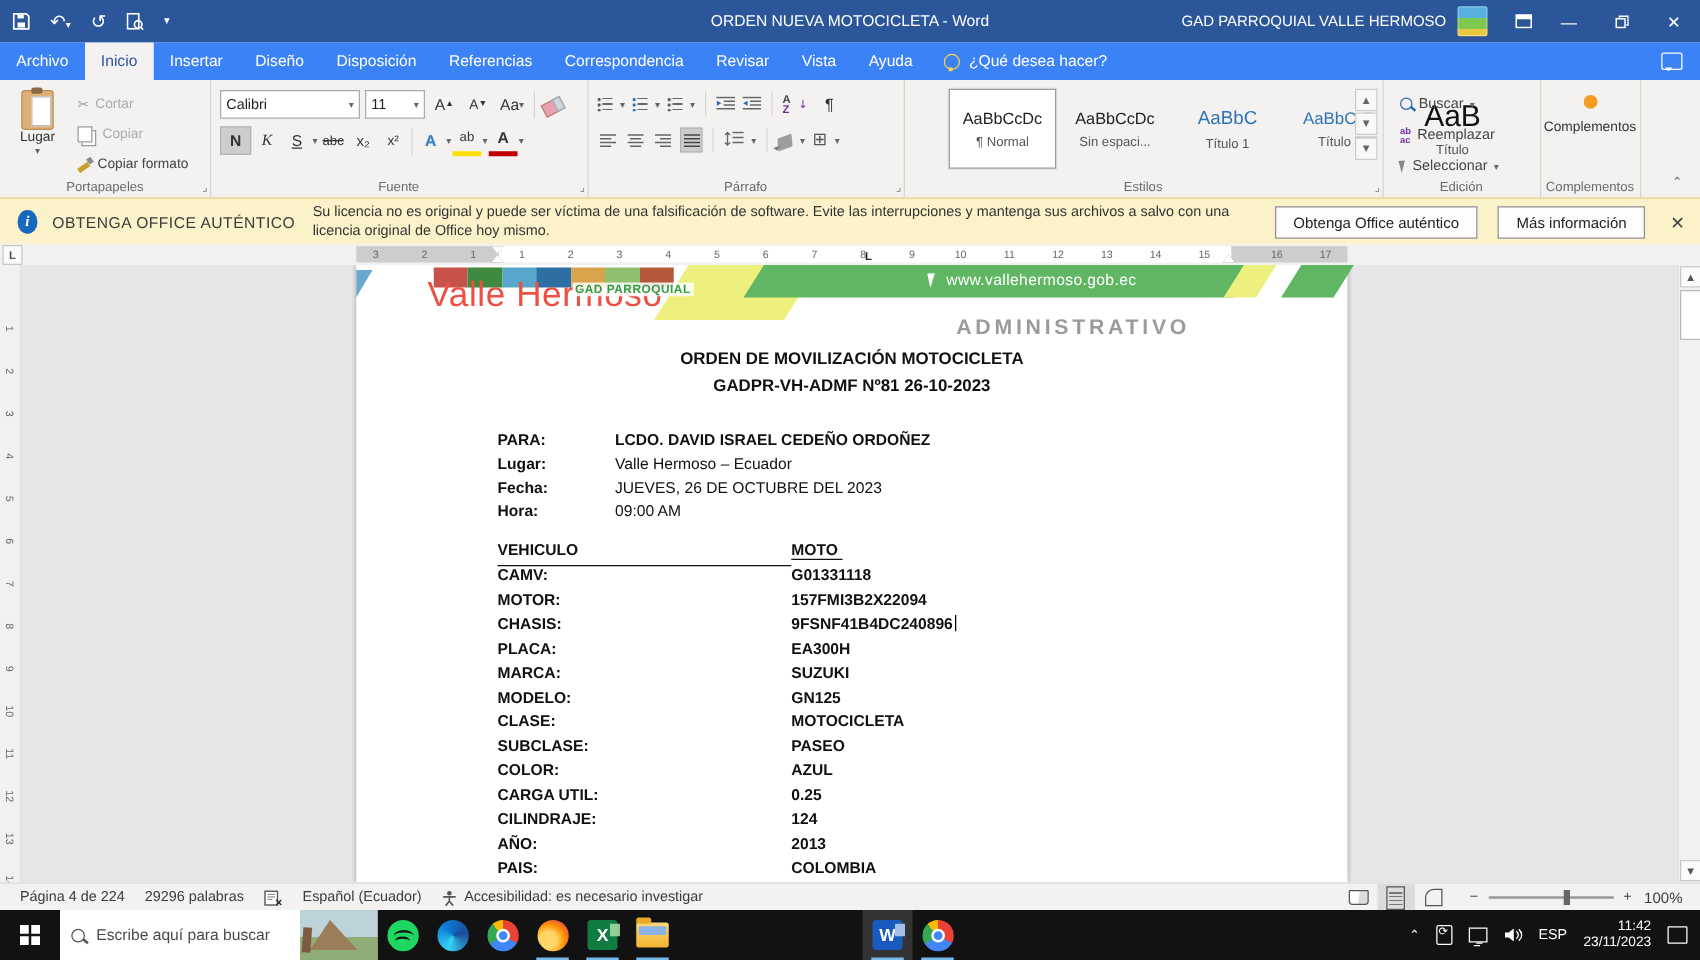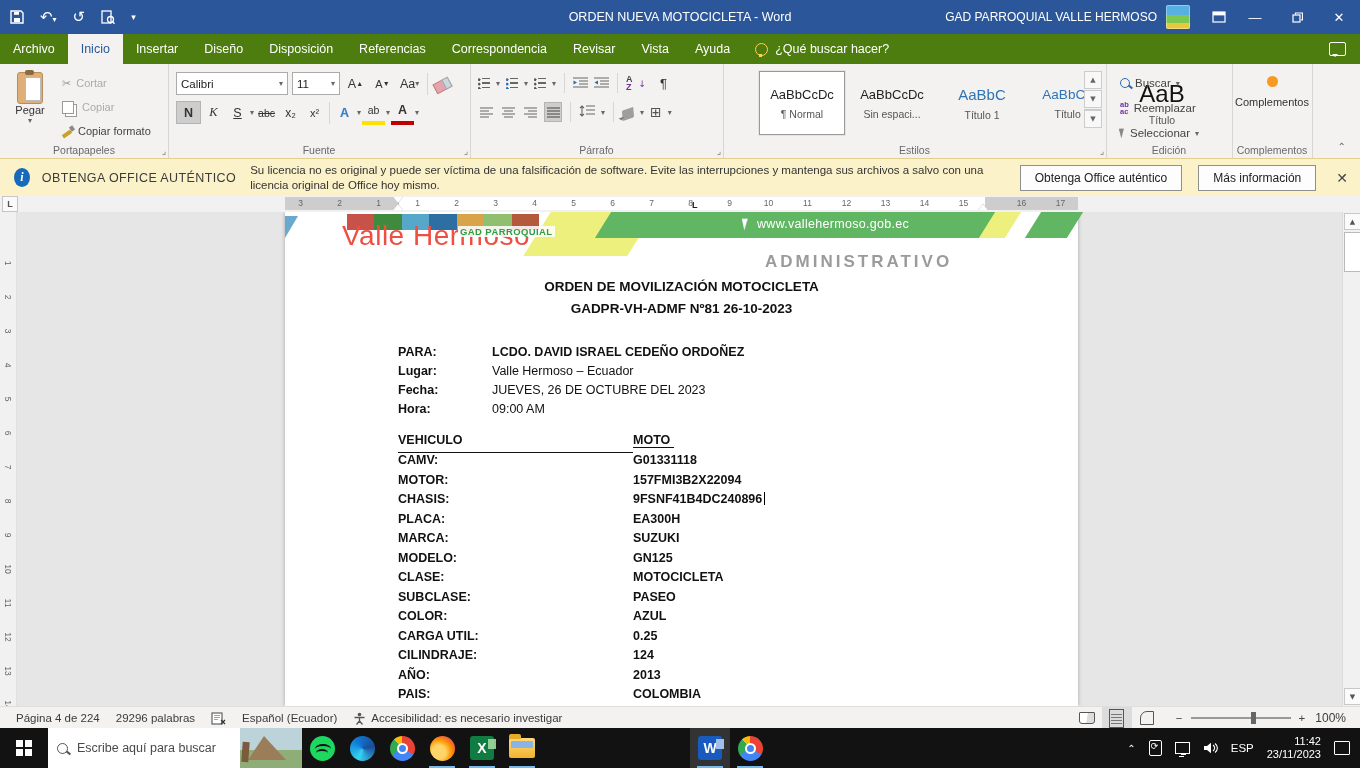--- a/index.html
+++ b/index.html
@@ -14,21 +14,21 @@
   .qat svg{display:block;}
   .tb-title{position:absolute;left:0;right:0;top:0;height:34px;display:flex;align-items:center;justify-content:center;font-size:12.5px;pointer-events:none;}
   .tb-right{position:absolute;right:0;top:0;height:34px;display:flex;align-items:center;}
   .tb-account{font-size:12px;margin-right:9px;}
   .tb-avatar{width:24px;height:24px;border-radius:2px;margin-right:14px;
     background:linear-gradient(180deg,#58b0e0 0 40%,#7ec850 40% 75%,#e8c93e 75% 100%);box-shadow:0 0 0 1px rgba(255,255,255,.35) inset;}
   .winbtn{width:42px;height:34px;display:flex;align-items:center;justify-content:center;font-size:13px;color:#fff;}
   .ribopts{width:30px;}
 
   
-  #tabrow{position:absolute;left:0;top:34px;width:1360px;height:30px;background:#4d7c0f;display:flex;align-items:stretch;color:#fff;}
+  #tabrow{position:absolute;left:0;top:34px;width:1360px;height:30px;background:#3b82f6;display:flex;align-items:stretch;color:#fff;}
   .tab{padding:0 13px;display:flex;align-items:center;font-size:12.5px;white-space:nowrap;}
   .tab.active{background:#f3f2f1;color:#2b579a;}
   .tellme{display:flex;align-items:center;gap:7px;padding:0 12px;font-size:12.5px;}
   .bulb{width:11px;height:11px;border:1.4px solid #ffd34d;border-radius:50%;position:relative;}
   .bulb::after{content:"";position:absolute;left:3px;top:10px;width:3px;height:3px;background:#ffd34d;}
   .fb-icon{margin-left:auto;margin-right:14px;align-self:center;width:15px;height:12px;border:1.4px solid #fff;border-radius:2px;position:relative;}
   .fb-icon::after{content:"";position:absolute;left:2px;bottom:-5px;border:3px solid transparent;border-top-color:#fff;}
 
   
   #ribbon{position:absolute;left:0;top:64px;width:1360px;height:94px;background:#f3f2f1;font-size:11px;color:#444;}
@@ -284,31 +284,31 @@
     <div class="tab">Insertar</div>
     <div class="tab">Diseño</div>
     <div class="tab">Disposición</div>
     <div class="tab">Referencias</div>
     <div class="tab">Correspondencia</div>
     <div class="tab">Revisar</div>
     <div class="tab">Vista</div>
     <div class="tab">Ayuda</div>
     <div class="tellme">
       <span class="bulb"></span>
-      <span>¿Qué buscar hacer?</span>
+      <span>¿Qué desea hacer?</span>
     </div>
     <span class="fb-icon"></span>
   </div>
 
   <div id="ribbon">
 
     <div class="rgroup" id="g-clip">
       <div class="paste-btn">
         <span class="clip-icon"></span>
-        <span>Pegar</span>
+        <span>Lugar</span>
         <span class="caret">▾</span>
       </div>
       <div class="clip-col">
         <div class="rbtn disabled">
             <span class="glyph" style="color:#9a9a9a">✂</span>
             <span>Cortar</span>
           </div>
         <div class="rbtn disabled">
             <span class="copy-ic"></span>
             <span>Copiar</span>

